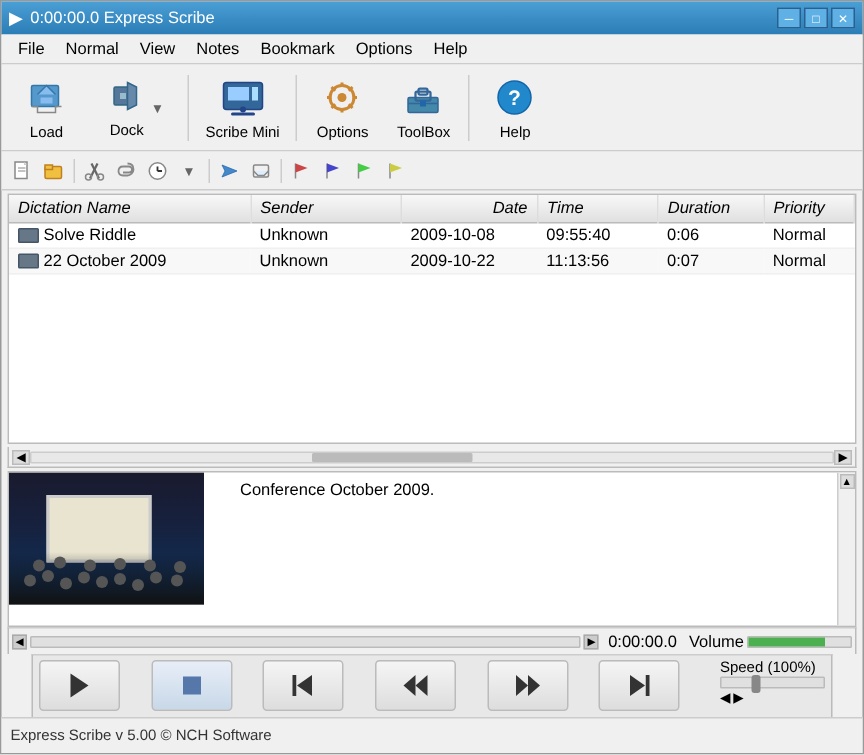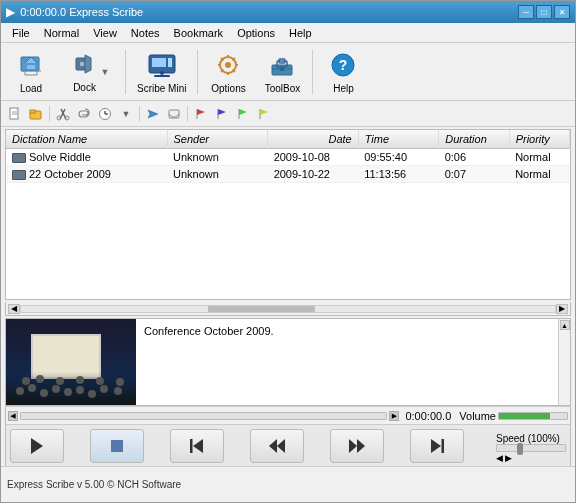--- a/index.html
+++ b/index.html
@@ -155,27 +155,28 @@
       font-style: italic;
     }
     td {
       padding: 2px 6px;
       border-bottom: 1px solid #f0f0f0;
       white-space: nowrap;
       margin-top: 29px;
     }
     tr:nth-child(even) { background: #f8f8f8; }
     .preview-area {
-      height: 88px;
+      height: 104px;
       background: white;
       border: 1px solid #bbb;
       margin: 2px 4px 0 4px;
       display: flex;
       overflow: hidden;
       position: relative;
+      gap: 16px;
     }
     .preview-scrollbar {
       width: 12px;
       background: #f0f0f0;
       border-left: 1px solid #ccc;
       display: flex;
       flex-direction: column;
       align-items: center;
       padding: 1px;
     }
@@ -288,28 +289,28 @@
       position: absolute;
       left: 0;
       top: 0;
       bottom: 0;
       width: 75%;
       background: #4CAF50;
     }
     .controls-area {
       height: 42px;
       display: flex;
-      align-items: flex-end;
+      align-items: flex-start;
       justify-content: space-between;
       padding: 3px 4px;
       background: #e8e8e8;
       border-top: 1px solid #ccc;
       border-left: 1px solid #bbb;
       border-right: 1px solid #bbb;
-      margin: 0 4px;
+      margin: 0 20px;
     }
     .ctrl-btn {
       width: 54px;
       height: 34px;
       background: linear-gradient(to bottom, #f5f5f5, #ddd);
       border: 1px solid #bbb;
       border-radius: 3px;
       display: flex;
       align-items: center;
       justify-content: center;
@@ -348,21 +349,21 @@
     .speed-arrows {
       display: flex;
       gap: 2px;
       margin-top: 1px;
     }
     .speed-arrow {
       font-size: 9px;
       cursor: pointer;
     }
     .status-bar {
-      height: 36px;
+      height: 24px;
       background: #f0f0f0;
       border-top: 1px solid #ccc;
       display: flex;
       align-items: center;
       padding: 0 6px;
       font-size: 10px;
       color: #333;
     }
     .dropdown-arrow {
       font-size: 8px;

